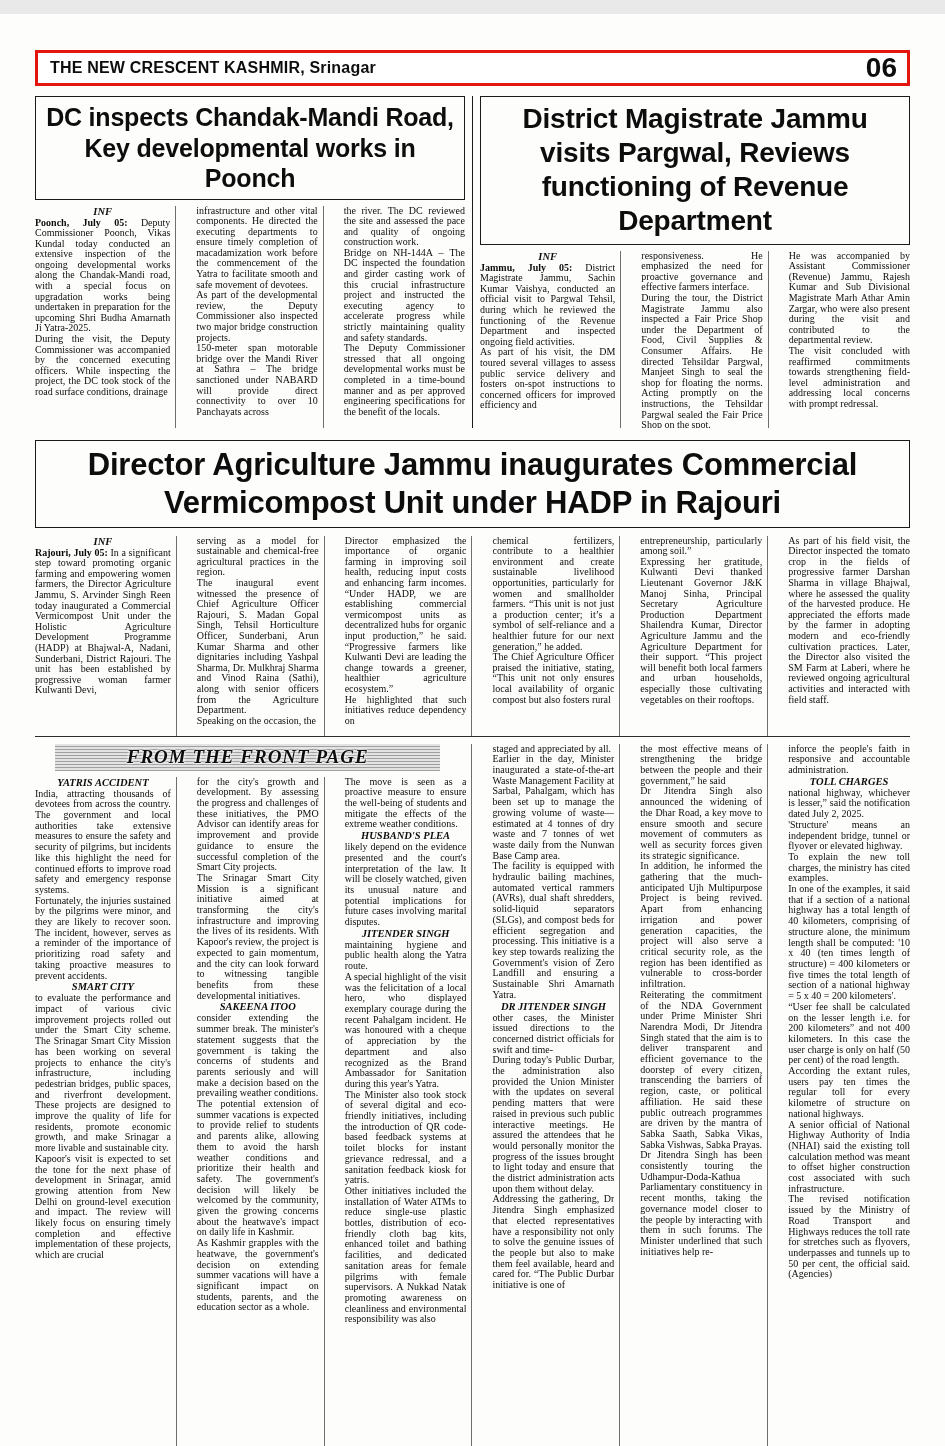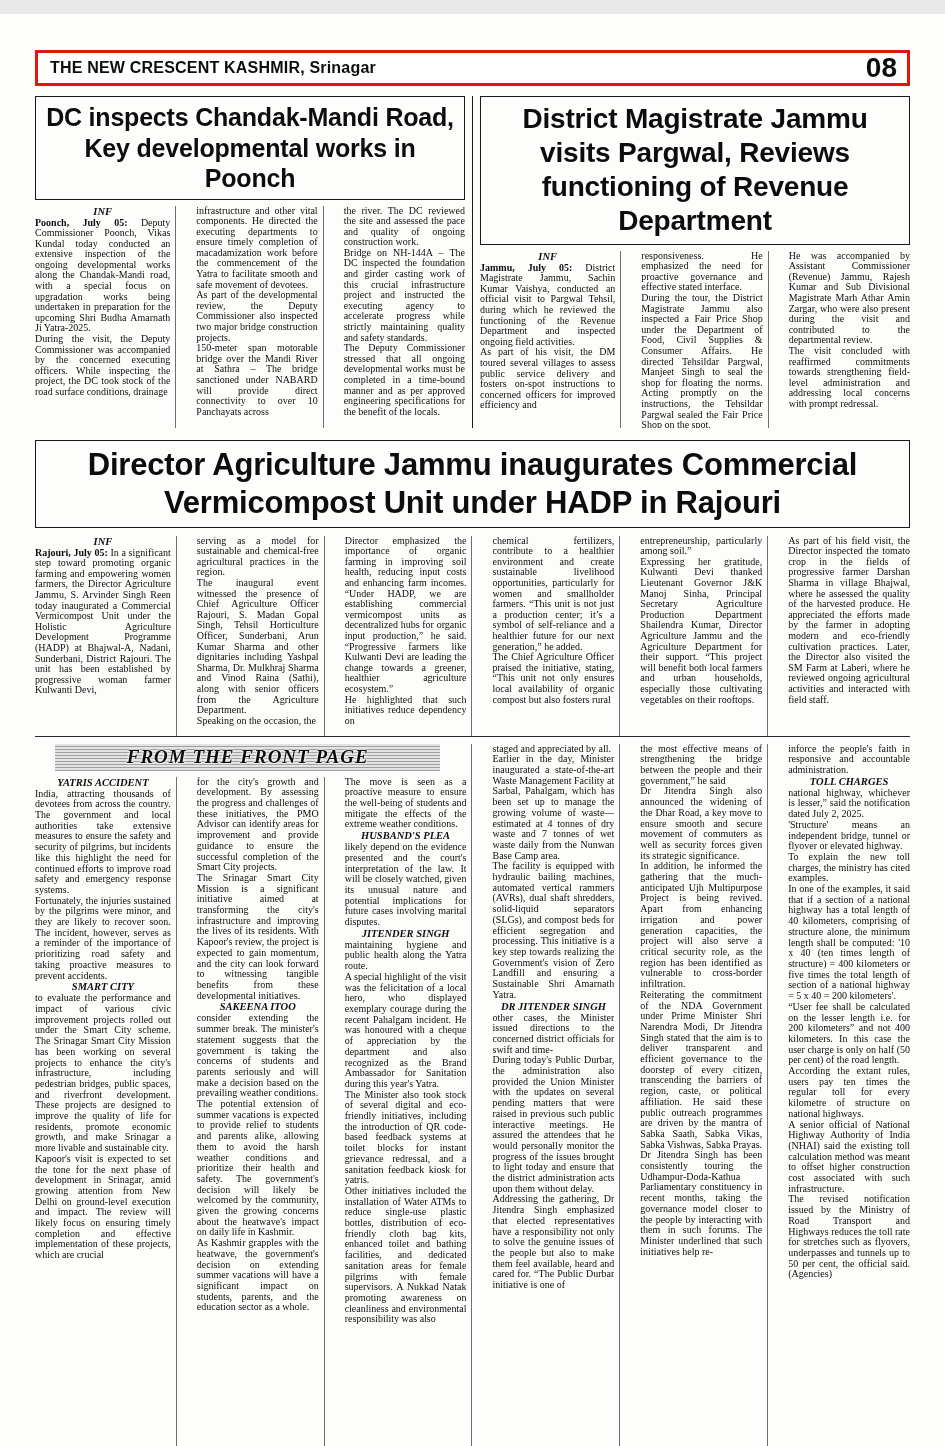--- a/index.html
+++ b/index.html
@@ -61,21 +61,21 @@
   #fp .para{font-size:10px;line-height:10.7px;}
   .bottom-bar{height:5px;background:#111;margin-top:4px;}
 </style>
 </head>
 <body>
 
 <div class="page">
 
   <div class="masthead">
     <span class="paper-name">THE NEW CRESCENT KASHMIR, Srinagar</span>
-    <span class="page-no">08</span>
+    <span class="page-no">06</span>
   </div>
 
   <div class="top-articles">
     <div class="article">
       <div class="headline-box hl-poonch">DC inspects Chandak-Mandi Road, Key developmental works in Poonch</div>
       <div class="cols art-cols">
           <div class="col">
             <div class="byline">INF</div>
             <p class="para"><b>Poonch, July 05: </b>Deputy Commissioner Poonch, Vikas Kundal today conducted an extensive inspection of the ongoing developmental works along the Chandak-Mandi road, with a special focus on upgradation works being undertaken in preparation for the upcoming Shri Budha Amarnath Ji Yatra-2025.</p>
             <p class="para">During the visit, the Deputy Commissioner was accompanied by the concerned executing officers. While inspecting the project, the DC took stock of the road surface conditions, drainage</p>
@@ -95,21 +95,21 @@
     <div class="vrule"></div>
     <div class="article">
       <div class="headline-box hl-pargwal">District Magistrate Jammu visits Pargwal, Reviews functioning of Revenue Department</div>
       <div class="cols art-cols">
           <div class="col">
             <div class="byline">INF</div>
             <p class="para"><b>Jammu, July 05: </b>District Magistrate Jammu, Sachin Kumar Vaishya, conducted an official visit to Pargwal Tehsil, during which he reviewed the functioning of the Revenue Department and inspected ongoing field activities.</p>
             <p class="para">As part of his visit, the DM toured several villages to assess public service delivery and fosters on-spot instructions to concerned officers for improved efficiency and</p>
           </div>
           <div class="col">
-            <p class="para">responsiveness. He emphasized the need for proactive governance and effective stated interface.</p>
+            <p class="para">responsiveness. He emphasized the need for proactive governance and effective farmers interface.</p>
             <p class="para">During the tour, the District Magistrate Jammu also inspected a Fair Price Shop under the Department of Food, Civil Supplies &amp; Consumer Affairs. He directed Tehsildar Pargwal, Manjeet Singh to seal the shop for floating the norms. Acting promptly on the instructions, the Tehsildar Pargwal sealed the Fair Price Shop on the spot.</p>
           </div>
           <div class="col">
             <p class="para">He was accompanied by Assistant Commissioner (Revenue) Jammu, Rajesh Kumar and Sub Divisional Magistrate Marh Athar Amin Zargar, who were also present during the visit and contributed to the departmental review.</p>
             <p class="para">The visit concluded with reaffirmed commitments towards strengthening field-level administration and addressing local concerns with prompt redressal.</p>
           </div>
         </div>
     </div>
   </div>
 

